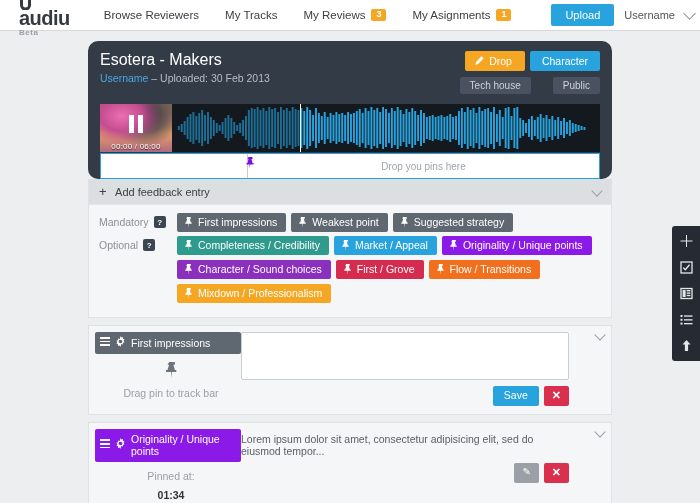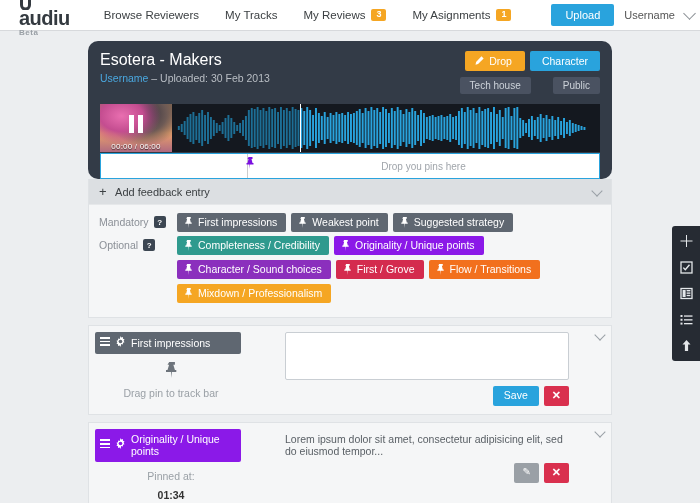--- a/index.html
+++ b/index.html
@@ -169,21 +169,21 @@
   .card-sub b { color:#333; font-weight:bold; }
   .play-sq {
     width:16px; height:14px; background:#3c4146;
     display:flex; align-items:center; justify-content:center; cursor:pointer;
   }
   .play-sq span {
     width:0; height:0; border-left:6px solid #fff;
     border-top:4px solid transparent; border-bottom:4px solid transparent;
     margin-left:1px;
   }
-  .card-body { flex:1; padding:6px 8px 8px 0; position:relative;margin-left:44px; }
+  .card-body { flex:1; padding:6px 8px 8px 0; position:relative; }
   .textarea {
     width:100%; height:48px; background:#fff; border:1px solid #c9ced3;
     border-radius:2px;
   }
   .card-text { font-size:10.5px; color:#5a6066; padding-top:4px; }
   .card-btns { display:flex; gap:5px; justify-content:flex-end; margin-top:6px; }
   .btn-save {
     background:#29a3dd; color:#fff; font-size:10.5px; padding:3px 11px;
     border-radius:2px; cursor:pointer;
   }
@@ -499,20 +499,26 @@
           <span>Optional</span>
           <span class="help">?</span>
         </div>
         <div class="tag-list">
           <div class="pill" style="background:#2f9a8e">
             <span class="pin-ico"><svg width="9" height="11" viewBox="0 0 9 12">
                   <path d="M3 0 h4 v2 h-1 l1 4 h1 v1.4 H4.6 L4.3 12 L4 7.4 H1 V6 h1 L3 2 H2 Z" fill="#fff"></path>
                 </svg></span>
             <span>Completeness / Credibility</span>
           </div>
+          <div class="pill" style="background:#29a3dd">
+            <span class="pin-ico"><svg width="9" height="11" viewBox="0 0 9 12">
+                  <path d="M3 0 h4 v2 h-1 l1 4 h1 v1.4 H4.6 L4.3 12 L4 7.4 H1 V6 h1 L3 2 H2 Z" fill="#fff"></path>
+                </svg></span>
+            <span>Market / Appeal</span>
+          </div>
           <div class="pill" style="background:#8b19e8">
             <span class="pin-ico"><svg width="9" height="11" viewBox="0 0 9 12">
                   <path d="M3 0 h4 v2 h-1 l1 4 h1 v1.4 H4.6 L4.3 12 L4 7.4 H1 V6 h1 L3 2 H2 Z" fill="#fff"></path>
                 </svg></span>
             <span>Originality / Unique points</span>
           </div>
           <div class="pill" style="background:#8b2fbd">
             <span class="pin-ico"><svg width="9" height="11" viewBox="0 0 9 12">
                   <path d="M3 0 h4 v2 h-1 l1 4 h1 v1.4 H4.6 L4.3 12 L4 7.4 H1 V6 h1 L3 2 H2 Z" fill="#fff"></path>
                 </svg></span>

